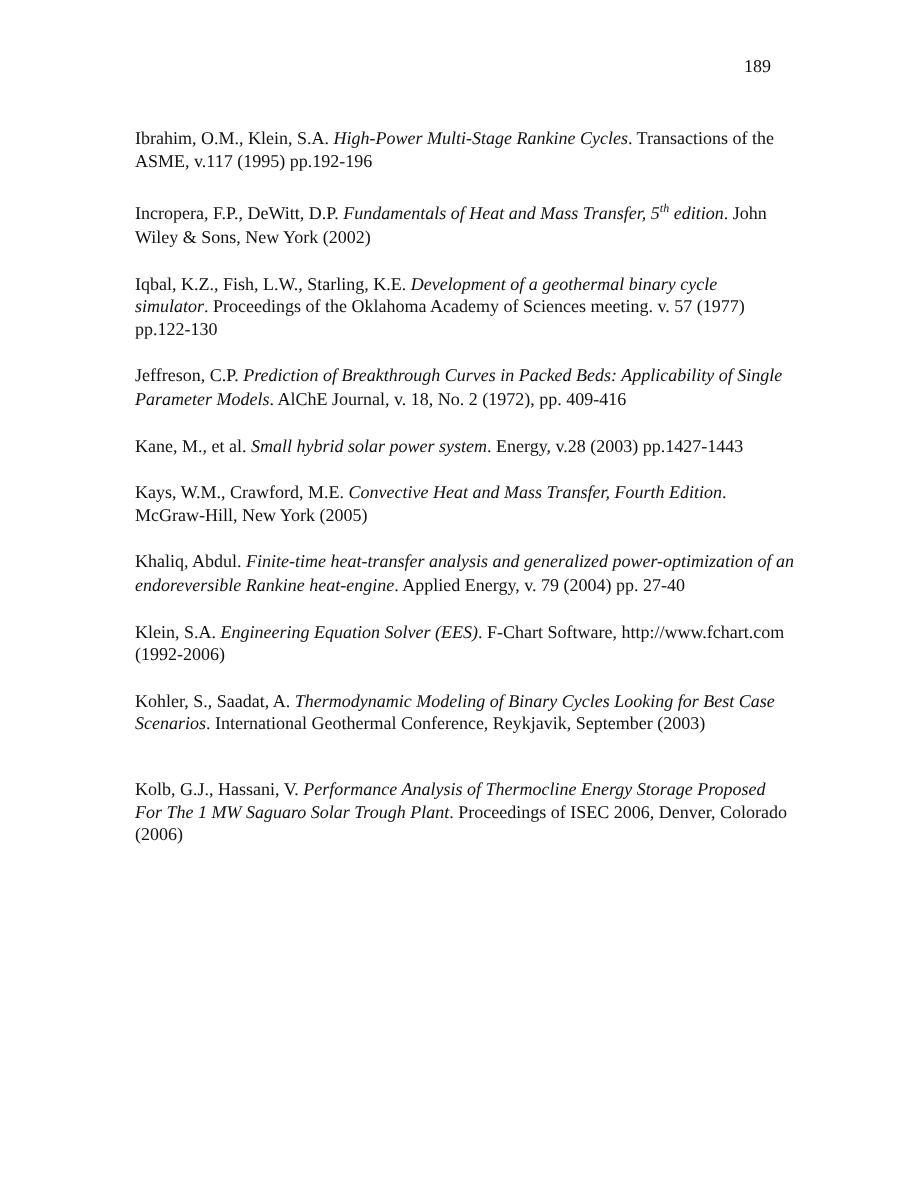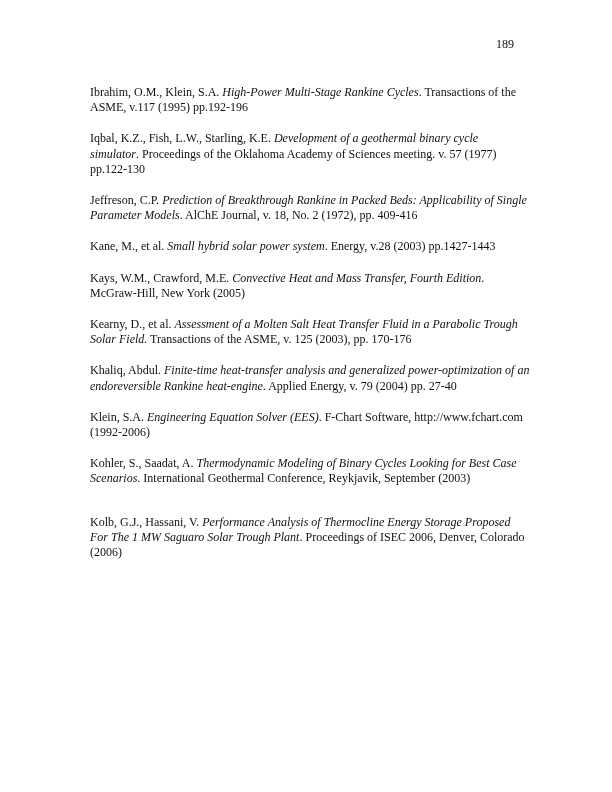--- a/index.html
+++ b/index.html
@@ -11,22 +11,22 @@
     .ref.extra-gap { margin-top: 28px; }
     .ref i { font-style: italic; }
   </style>
 </head>
 <body>
 
 <div class="page-number">189</div>
 
 <div class="refs">
   <p class="ref"><span>Ibrahim, O.M., Klein, S.A.  </span><i>High-Power Multi-Stage Rankine Cycles</i><span>.  Transactions of the ASME, v.117 (1995) pp.192-196</span></p>
+  <p class="ref"><span>Incropera, F.P., DeWitt, D.P.  </span><i>Fundamentals of Heat and Mass Transfer, 5</i><i><sup style="font-size:8px;">th</sup></i><i> edition</i><span>.  John Wiley &amp; Sons, New York (2002)</span></p>
   <p class="ref"><span>Iqbal, K.Z., Fish, L.W., Starling, K.E.  </span><i>Development of a geothermal binary cycle simulator</i><span>.  Proceedings of the Oklahoma Academy of Sciences meeting.  v. 57 (1977) pp.122-130</span></p>
-  <p class="ref"><span>Jeffreson, C.P.  </span><i>Prediction of Breakthrough Rankine in Packed Beds: Applicability of Single Parameter Models</i><span>.  AlChE Journal, v. 18, No. 2 (1972), pp. 409-416</span></p>
+  <p class="ref"><span>Jeffreson, C.P.  </span><i>Prediction of Breakthrough Curves in Packed Beds: Applicability of Single Parameter Models</i><span>.  AlChE Journal, v. 18, No. 2 (1972), pp. 409-416</span></p>
   <p class="ref"><span>Kane, M., et al.  </span><i>Small hybrid solar power system</i><span>.  Energy, v.28 (2003) pp.1427-1443</span></p>
   <p class="ref"><span>Kays, W.M., Crawford, M.E.  </span><i>Convective Heat and Mass Transfer, Fourth Edition</i><span>.  McGraw-Hill, New York (2005)</span></p>
-  <p class="ref"><span>Kearny, D., et al.  </span><i>Assessment of a Molten Salt Heat Transfer Fluid in a Parabolic Trough Solar Field.</i><span>  Transactions of the ASME, v. 125 (2003), pp. 170-176</span></p>
   <p class="ref"><span>Khaliq, Abdul.  </span><i>Finite-time heat-transfer analysis and generalized power-optimization of an endoreversible Rankine heat-engine</i><span>.  Applied Energy, v. 79 (2004) pp. 27-40</span></p>
   <p class="ref"><span>Klein, S.A.  </span><i>Engineering Equation Solver (EES)</i><span>.  F-Chart Software, http://www.fchart.com (1992-2006)</span></p>
   <p class="ref"><span>Kohler, S., Saadat, A.  </span><i>Thermodynamic Modeling of Binary Cycles Looking for Best Case Scenarios</i><span>.  International Geothermal Conference, Reykjavik, September (2003)</span></p>
   <p class="ref extra-gap"><span>Kolb, G.J., Hassani, V.  </span><i>Performance Analysis of Thermocline Energy Storage Proposed For The 1 MW Saguaro Solar Trough Plant</i><span>.  Proceedings of ISEC 2006, Denver, Colorado (2006)</span></p>
 </div>
 
 </body></html>

